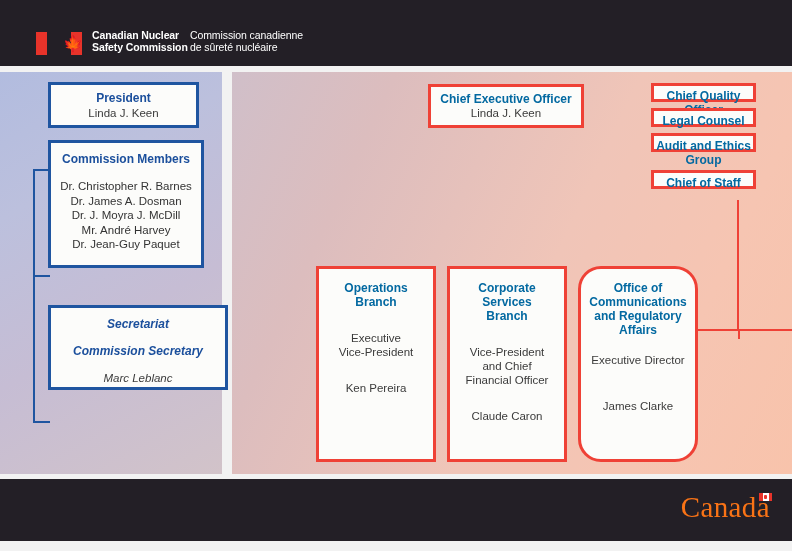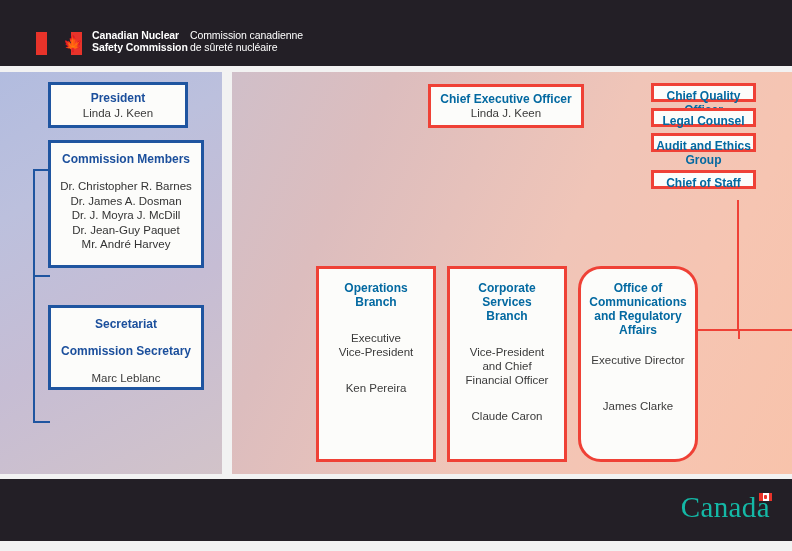--- a/index.html
+++ b/index.html
@@ -61,21 +61,21 @@
   
   #footer-band {
     position: absolute;
     left: 0; top: 479px;
     width: 792px; height: 62px;
     background: #231f26;
   }
   #canada-wordmark {
     position: absolute;
     right: 22px; top: 12px;
-    color: #14b8a6;
+    color: #f97316;
     font-family: "Liberation Serif", serif;
     font-size: 29px;
     line-height: 32px;
     letter-spacing: 0.4px;
   }
   #canada-wordmark .cw-flag {
     position: absolute;
     right: -2px; top: 2px;
     width: 13px; height: 8px;
     background: #e8332a;
@@ -145,33 +145,34 @@
   }
   .box .list {
     color: #333333;
     font-size: 11.5px;
     line-height: 14.5px;
   }
 
   
   #box-president {
     left: 48px; top: 82px;
-    width: 140px; height: 46px;
+    width: 151px; height: 46px;
     padding-top: 6px;
   }
   #box-commission-members {
     left: 48px; top: 140px;
     width: 156px; height: 128px;
     padding-top: 9px;
   }
   #box-commission-members .list { margin-top: 12px; }
   #box-secretariat {
     left: 48px; top: 305px;
-    width: 156px; height: 85px;
+    width: 180px; height: 85px;
     padding-top: 9px;
+    font-style: italic;
   }
   #box-secretariat .t2 {
     color: #1b4f9c;
     font-weight: bold;
     font-size: 12px;
     line-height: 15px;
     margin-top: 12px;
   }
   #box-secretariat .name { margin-top: 12px; }
 
@@ -261,22 +262,22 @@
     <div class="title">President</div>
     <div class="name">Linda J. Keen</div>
   </div>
 
   <div id="box-commission-members" class="box blue">
     <div class="title">Commission Members</div>
     <div class="list">
       <div>Dr. Christopher R. Barnes</div>
       <div>Dr. James A. Dosman</div>
       <div>Dr. J. Moyra J. McDill</div>
+      <div>Mr. André Harvey</div>
       <div>Dr. Jean-Guy Paquet</div>
-      <div>Mr. André Harvey</div>
     </div>
   </div>
 
   <div id="box-secretariat" class="box blue">
     <div class="title">Secretariat</div>
     <div class="t2">Commission Secretary</div>
     <div class="name">Marc Leblanc</div>
   </div>
 
   <div id="box-ceo" class="box red">

